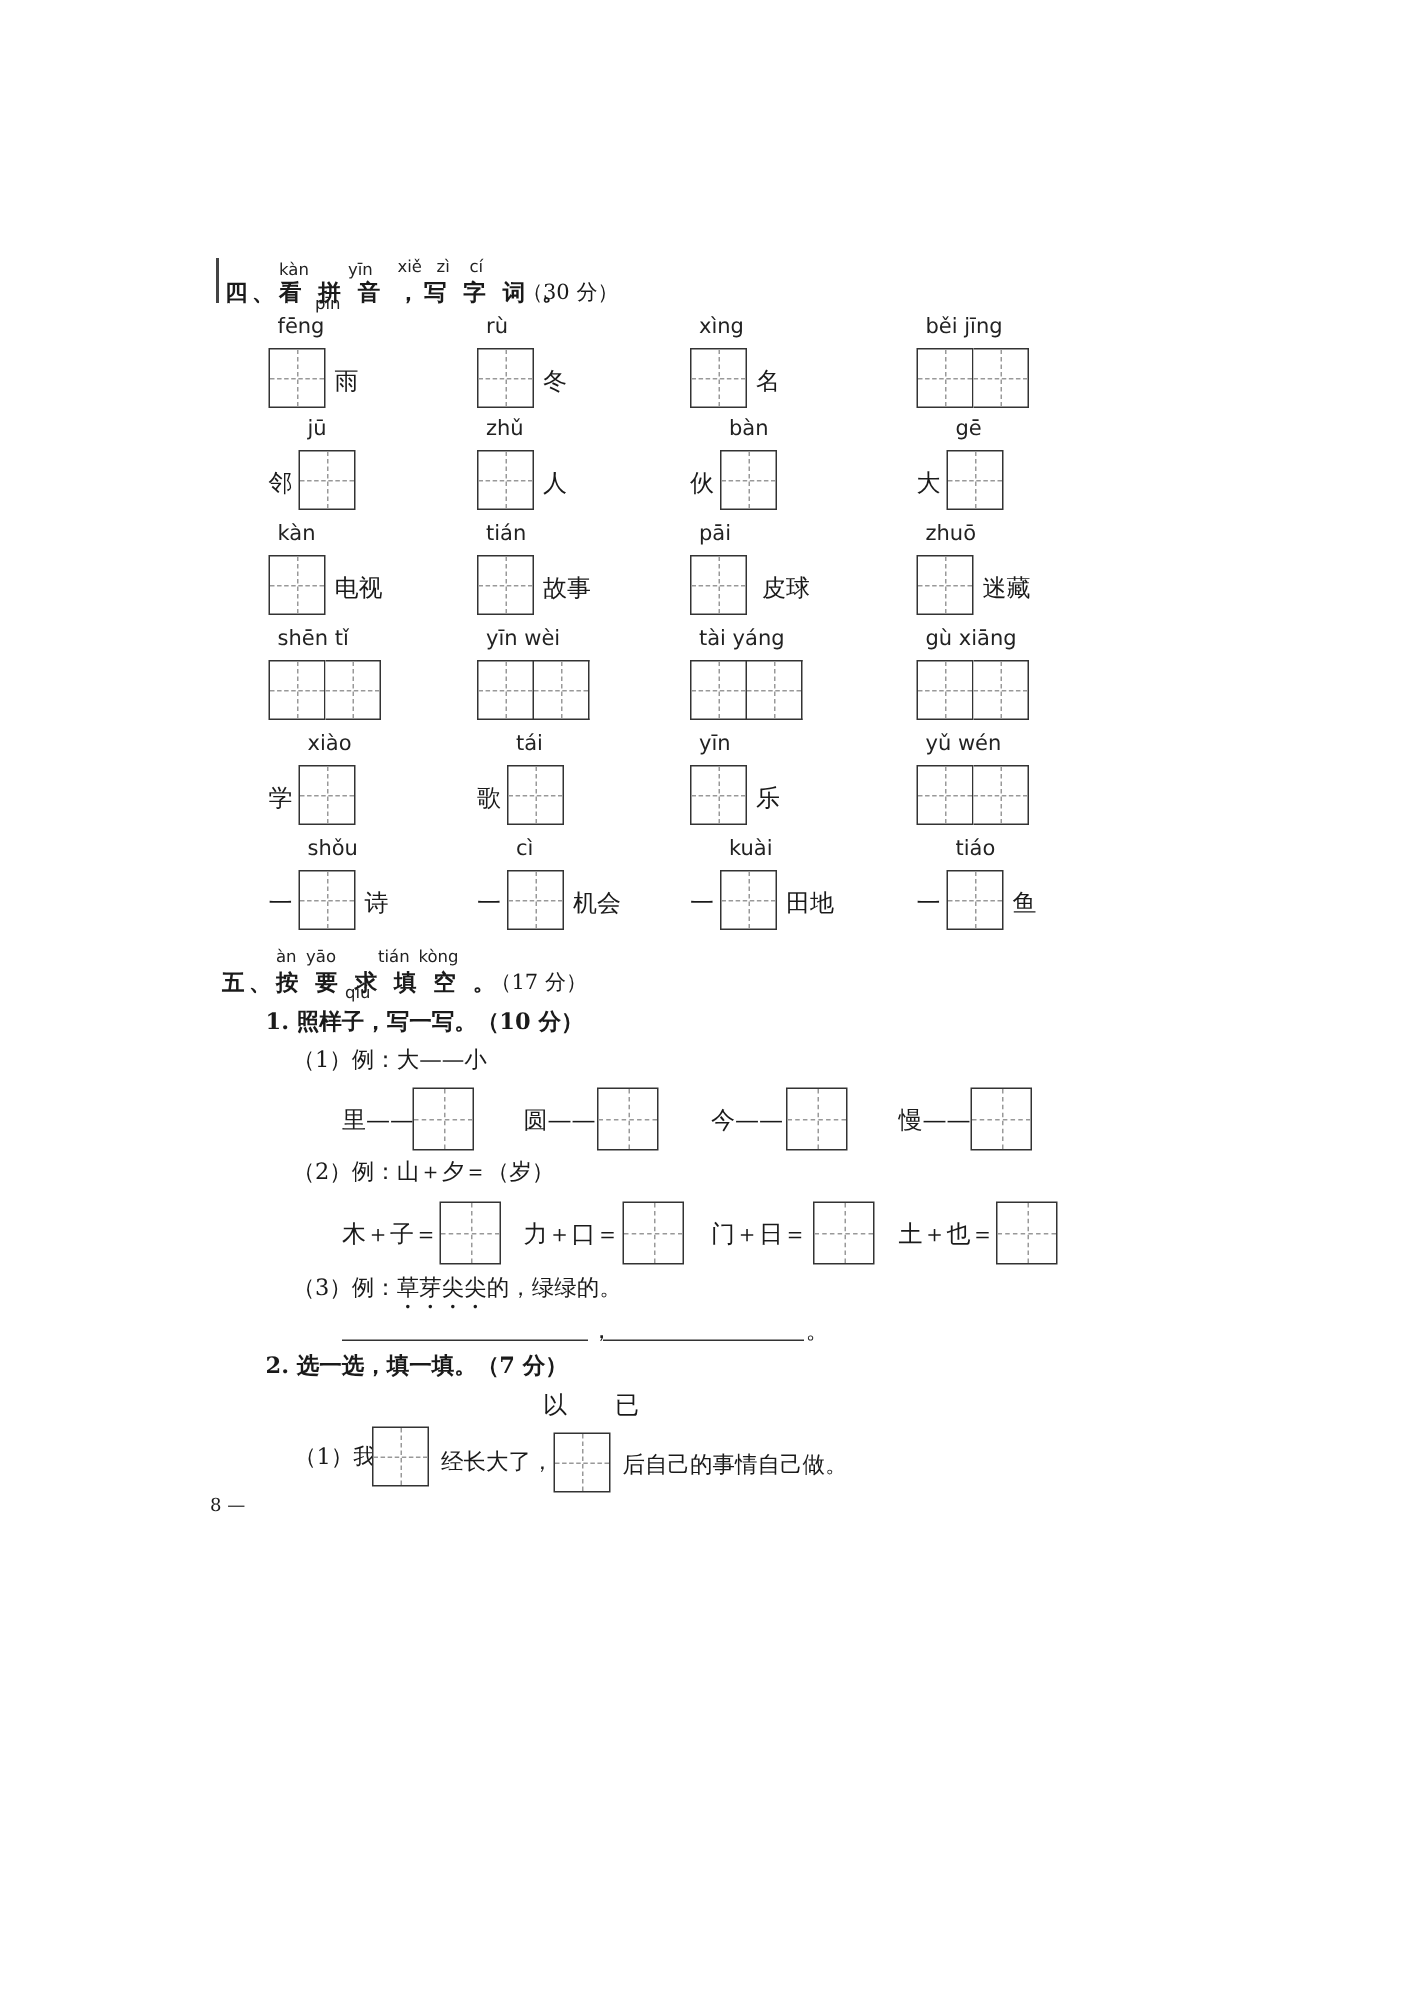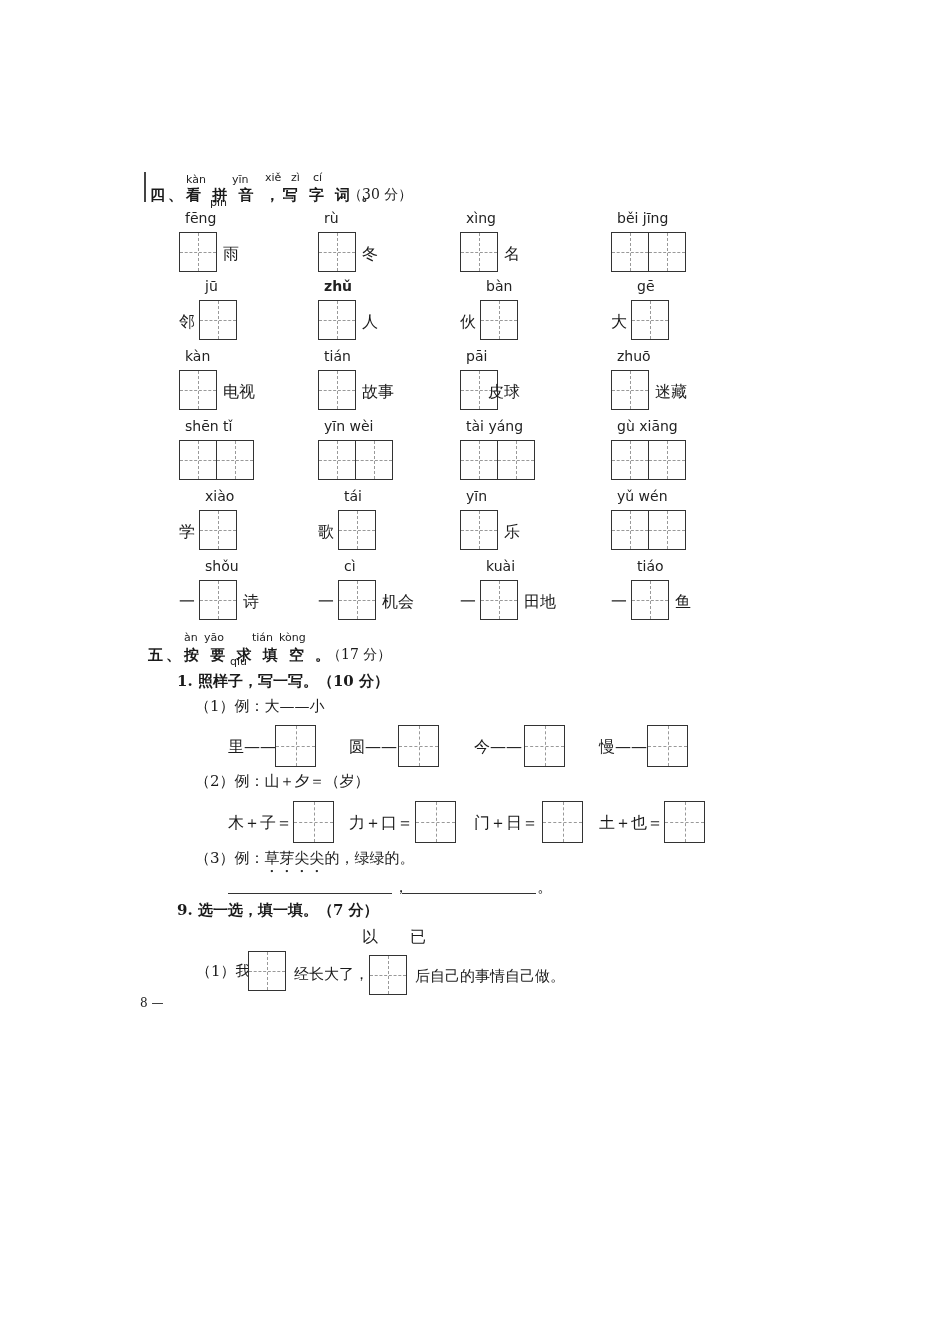--- a/index.html
+++ b/index.html
@@ -61,21 +61,21 @@
       </div>
     </div>
     <div class="abs" style="left: 179px; top: 282px;">
       <span class="cn" style="left: 0px; top: 30px;">邻</span>
       <span class="py" style="left: 26px; top: -4px;">jū</span>
       <div class="grid" style="left: 20px; top: 18px;">
         <div class="cell"></div>
       </div>
     </div>
     <div class="abs" style="left: 318px; top: 282px;">
-      <span class="py" style="left: 6px; top: -4px; font-weight: bold;">zhǔ</span>
+      <span class="py" style="left: 6px; top: -4px;">zhǔ</span>
       <div class="grid" style="left: 0px; top: 18px;">
         <div class="cell"></div>
       </div>
       <span class="cn" style="left: 44px; top: 30px;">人</span>
     </div>
     <div class="abs" style="left: 460px; top: 282px;">
       <span class="cn" style="left: 0px; top: 30px;">伙</span>
       <span class="py" style="left: 26px; top: -4px;">bàn</span>
       <div class="grid" style="left: 20px; top: 18px;">
         <div class="cell"></div>
@@ -100,21 +100,21 @@
       <div class="grid" style="left: 0px; top: 18px;">
         <div class="cell"></div>
       </div>
       <span class="cn" style="left: 44px; top: 30px;">故事</span>
     </div>
     <div class="abs" style="left: 460px; top: 352px;">
       <span class="py" style="left: 6px; top: -4px;">pāi</span>
       <div class="grid" style="left: 0px; top: 18px;">
         <div class="cell"></div>
       </div>
-      <span class="cn" style="left: 28px; top: 30px;">皮球</span>
+      <span class="cn" style="left: 48px; top: 30px;">皮球</span>
     </div>
     <div class="abs" style="left: 611px; top: 352px;">
       <span class="py" style="left: 6px; top: -4px;">zhuō</span>
       <div class="grid" style="left: 0px; top: 18px;">
         <div class="cell"></div>
       </div>
       <span class="cn" style="left: 44px; top: 30px;">迷藏</span>
     </div>
     <div class="abs" style="left: 179px; top: 422px;">
       <span class="py" style="left: 6px; top: -4px;">shēn tǐ</span>
@@ -260,21 +260,21 @@
   </div>
 
 <div class="cn" style="left:195px;top:849px;font-size:15px;">
   <span>（3）例：</span><span class="dot-em">草芽尖尖</span><span>的，绿绿的。</span>
 </div>
 <div class="line" style="left:228px;top:893px;width:164px;"></div>
 <span class="cn" style="left:393px;top:877px;">，</span>
 <div class="line" style="left:402px;top:893px;width:134px;"></div>
 <span class="cn" style="left:537px;top:877px;">。</span>
 
-<span class="cn" style="left:177px;top:901px;font-size:15px;font-weight:bold;">9. 选一选，填一填。（7 分）</span>
+<span class="cn" style="left:177px;top:901px;font-size:15px;font-weight:bold;">2. 选一选，填一填。（7 分）</span>
 <span class="cn" style="left:362px;top:927px;">以　　已</span>
 
 <span class="cn" style="left:196px;top:962px;font-size:15px;">（1）我</span>
 <div class="grid" style="left:248px;top:951px;">
     <div class="cell"></div>
   </div>
 <span class="cn" style="left:294px;top:965px;font-size:15px;">经长大了，</span>
 <div class="grid" style="left:369px;top:955px;">
     <div class="cell"></div>
   </div>

